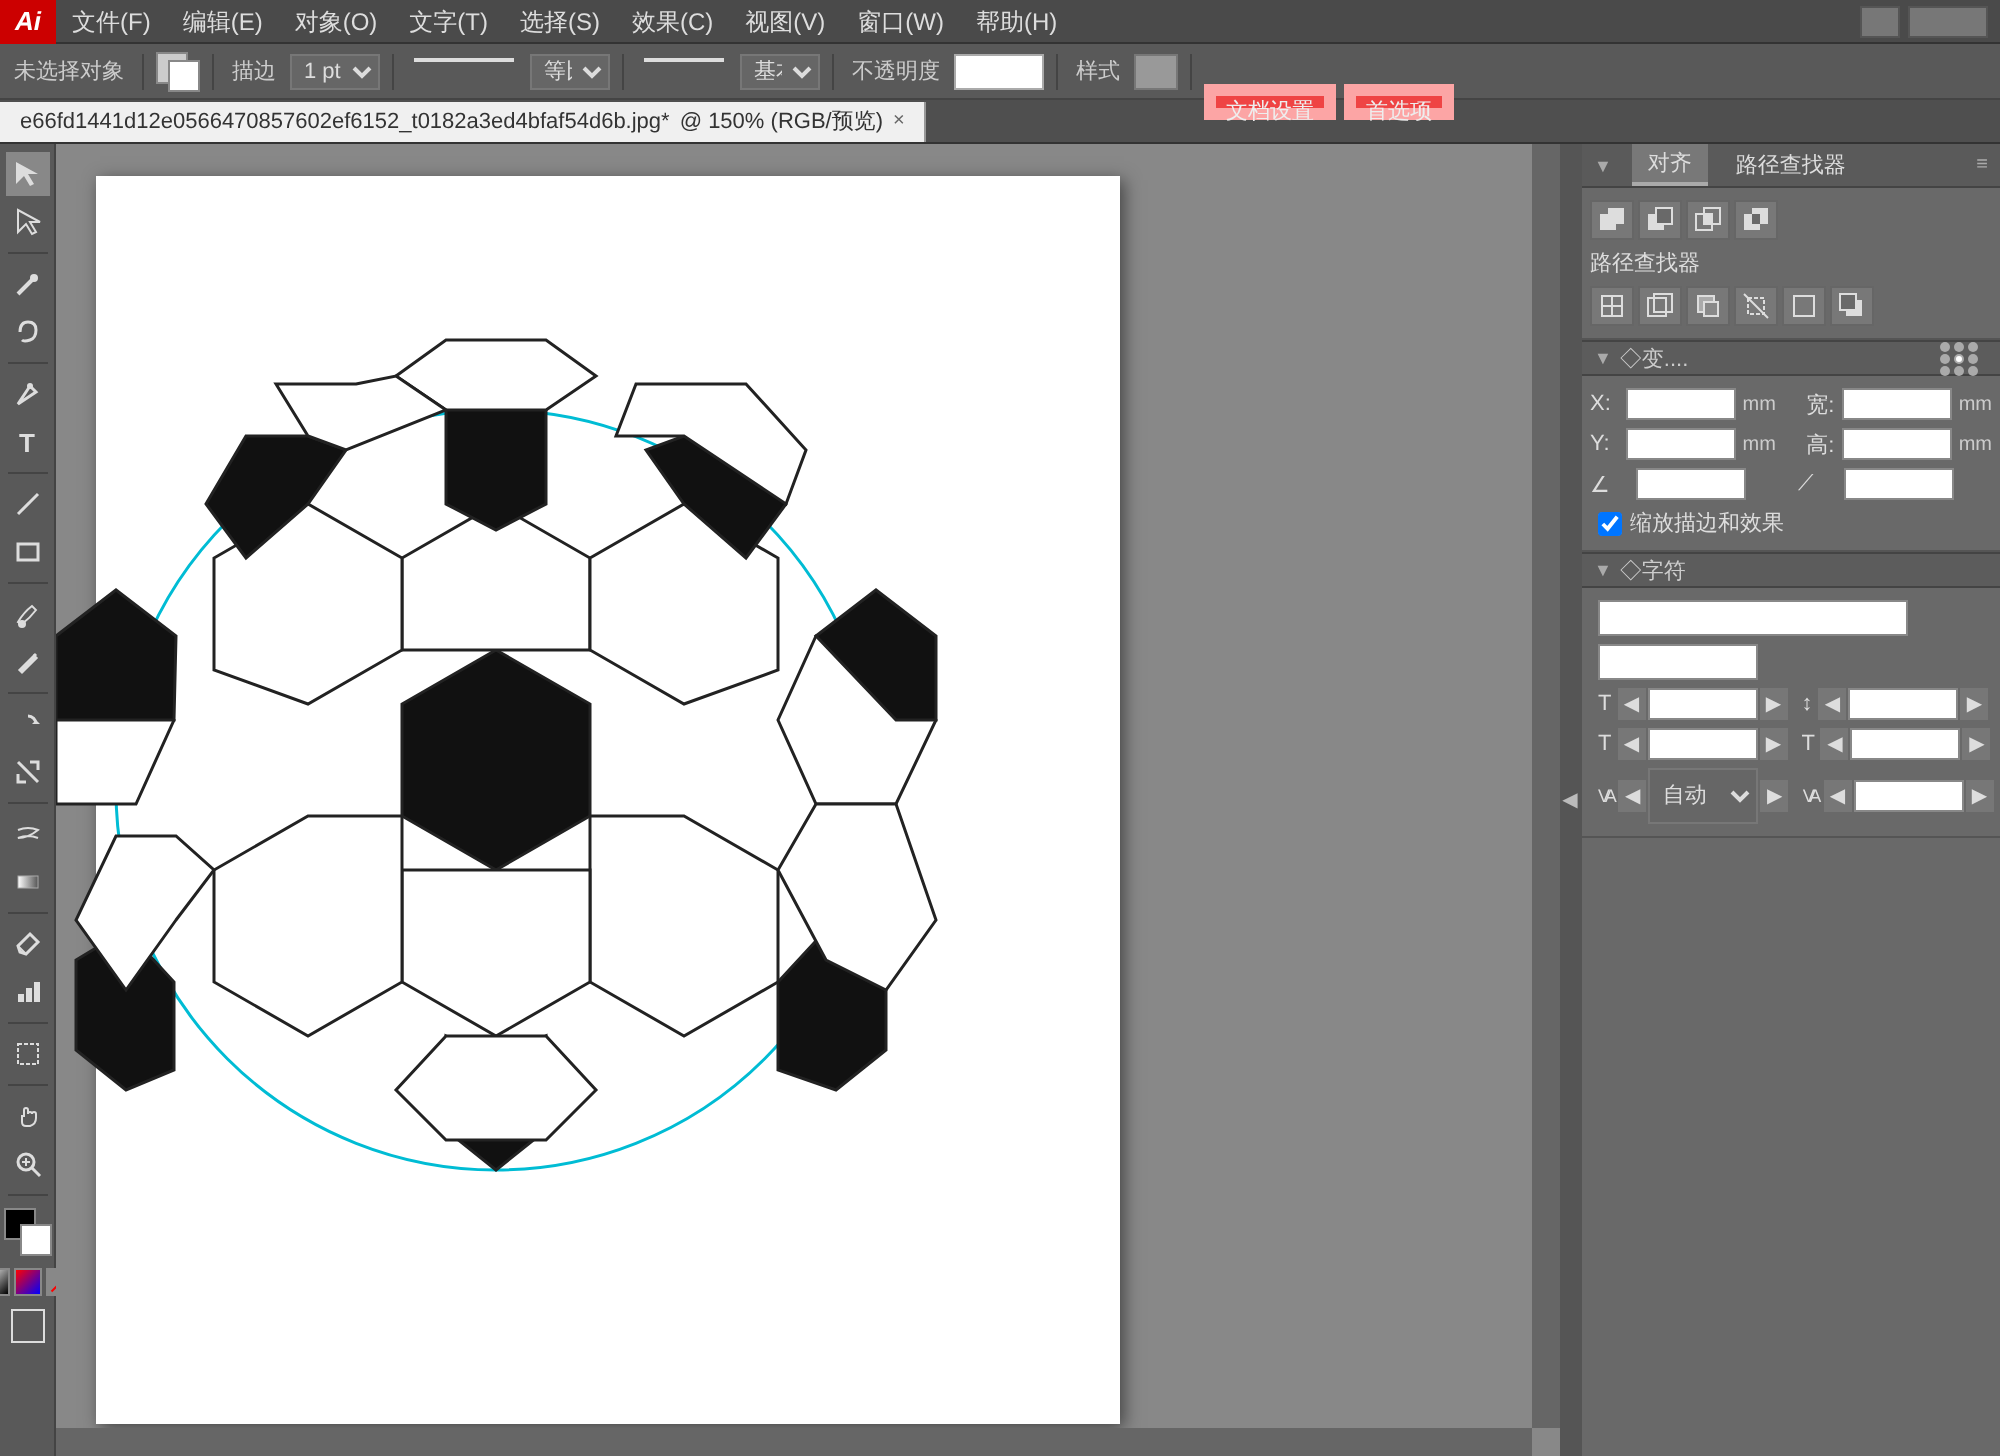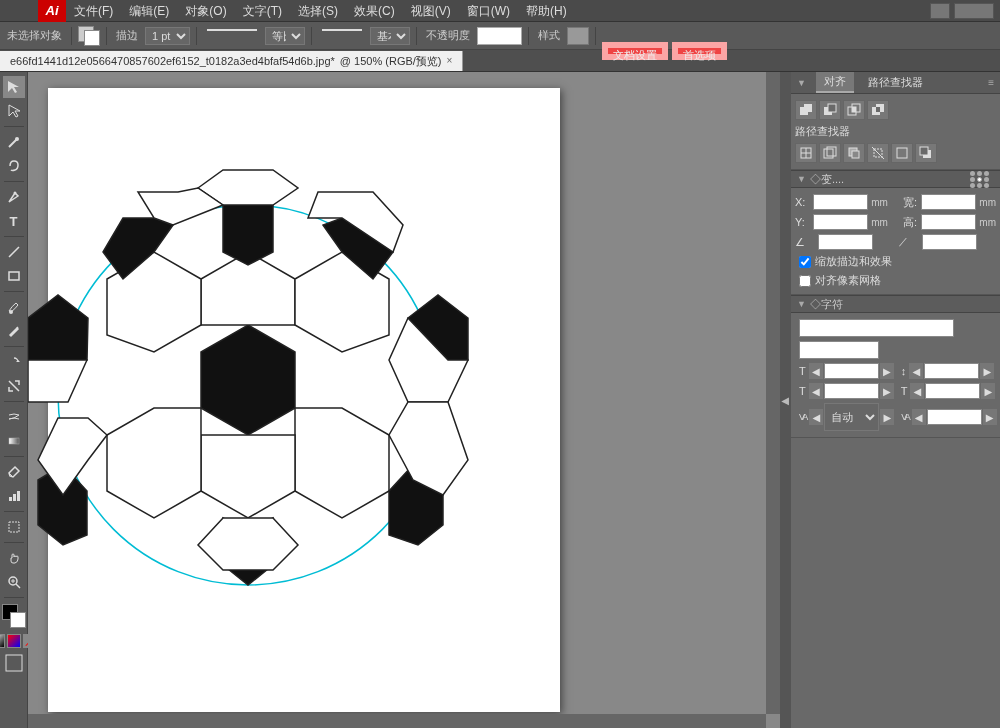--- a/index.html
+++ b/index.html
@@ -2,21 +2,20 @@
 <html><head>
   <meta charset="utf-8">
   <style>
     * { margin: 0; padding: 0; box-sizing: border-box; }
     body { width: 1000px; height: 728px; overflow: hidden; background: #888; font-family: 'Microsoft YaHei', Arial, sans-serif; font-size: 12px; color: #fff; }
 
     
     #menubar {
       width: 100%; height: 22px; background: #4a4a4a; display: flex; align-items: center;
       border-bottom: 1px solid #333;
-      padding-left: 38px;
     }
     #menubar .logo {
       width: 28px; height: 22px; background: #cc0000; display: flex; align-items: center; justify-content: center;
       font-size: 13px; font-weight: bold; color: #fff; font-style: italic;
     }
     #menubar .menu-items { display: flex; }
     #menubar .menu-item { padding: 0 8px; height: 22px; line-height: 22px; color: #ddd; font-size: 12px; cursor: pointer; }
 
     
     #toolbar {
@@ -532,24 +531,20 @@
           <span style="font-size:11px;color:#ddd;width:20px;">∠</span>
           <input class="panel-input" type="text" style="width: 55px;">
           <span style="width:20px;"></span>
           <span style="font-size:11px;color:#ddd;width:20px;">⟋</span>
           <input class="panel-input" type="text" style="width: 55px;">
         </div>
         <div class="checkbox-row">
           <input type="checkbox" checked="" style="">
           <span>缩放描边和效果</span>
         </div>
-        <div class="checkbox-row">
-          <input type="checkbox" style="">
-          <span>对齐像素网格</span>
-        </div>
       </div>
     </div>
 
     <div class="panel" id="char-panel">
       <div class="panel-section-title">
         <span class="collapse-arrow">▼</span>
         <span>◇字符</span>
       </div>
       <div class="panel-content">
         <div class="char-font-row">

